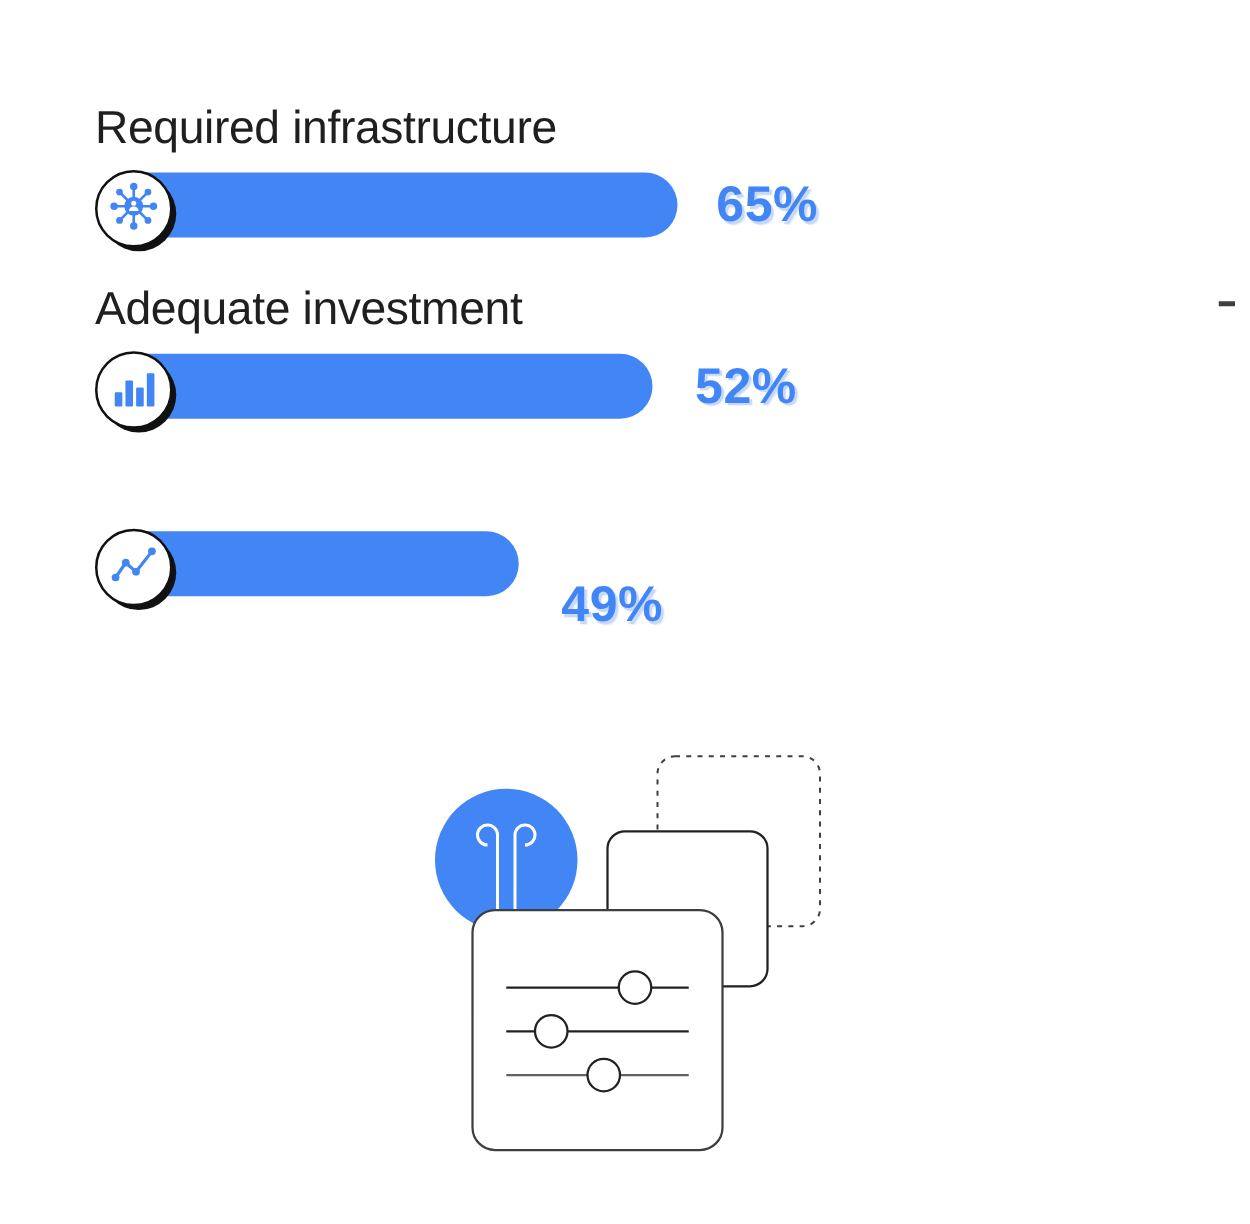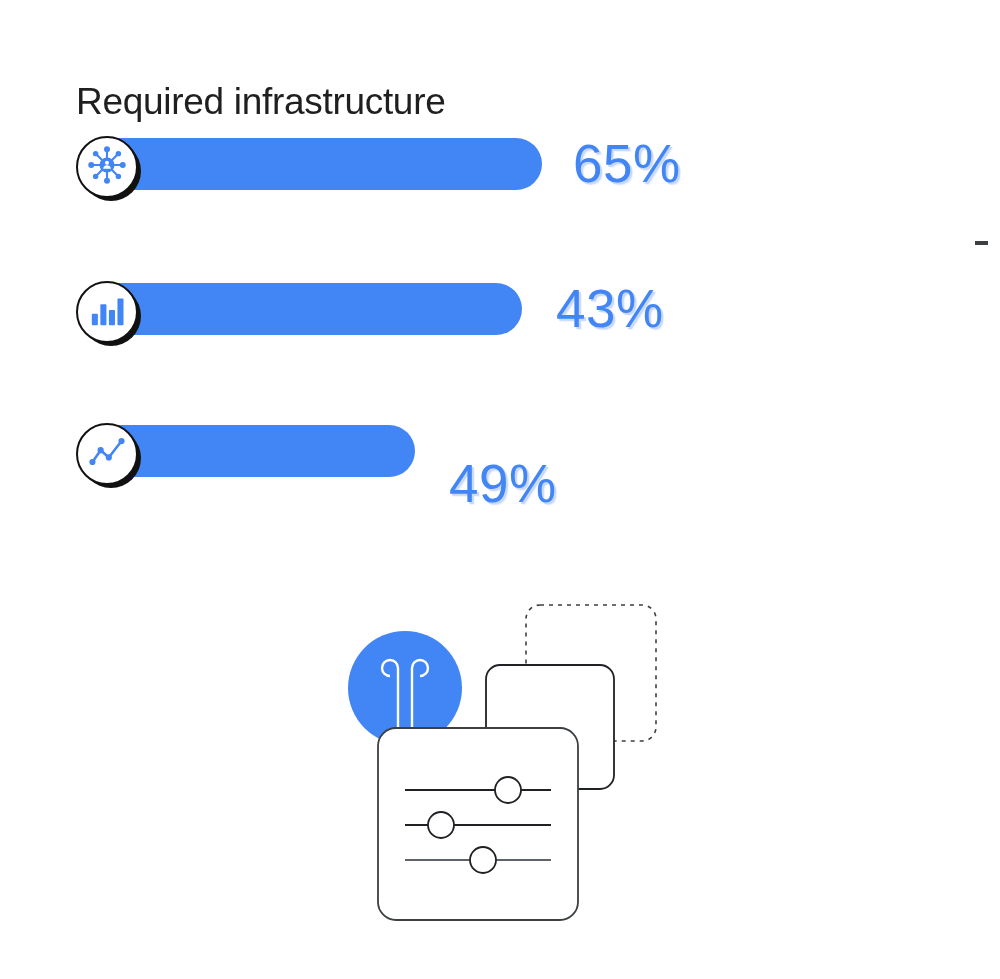--- a/index.html
+++ b/index.html
@@ -28,21 +28,21 @@
     position:absolute;left:76px;top:136px;
     width:62px;height:62px;border-radius:50%;
     background:#ffffff;border:2px solid #111111;
     box-sizing:border-box;
     display:flex;align-items:center;justify-content:center;
     box-shadow:4px 4px 0 -1px #111111;
     z-index:3;
   }
   .pct{
     position:absolute;top:54px;
-    font-size:53px;font-weight:400;letter-spacing:0.5px;
+    font-size:40px;font-weight:700;letter-spacing:0.5px;
     color:#4285f4;
     text-shadow:2px 2px 0 #c8d9f7, 3px 3px 0 #eef3fd;
     line-height:60px;
   }
 
   
   .tick-mark{
     position:absolute;left:975px;top:241px;
     width:13px;height:4px;background:#3c4043;
   }
@@ -58,22 +58,23 @@
 
   <div class="bars">
 
     <div class="bar-row" style="top:80px;">
       <div class="bar-label">Required infrastructure</div>
       <div class="track" style="width:464px;"></div>
       <div class="pct" style="left:573px;">65%</div>
     </div>
 
     <div class="bar-row" style="top:225px;">
+      <div class="bar-label">Adequate investment</div>
       <div class="track" style="width:444px;"></div>
-      <div class="pct" style="left:556px;">43%</div>
+      <div class="pct" style="left:556px;">52%</div>
     </div>
 
     <div class="bar-row" style="top:367px;">
       <div class="track" style="width:337px;"></div>
       <div class="pct" style="left:449px;margin-top:33px;">49%</div>
     </div>
 
     <div class="icon-badge" style="top:136px;">
       <span>
         <svg width="42" height="42" viewBox="0 0 48 48" fill="none">

